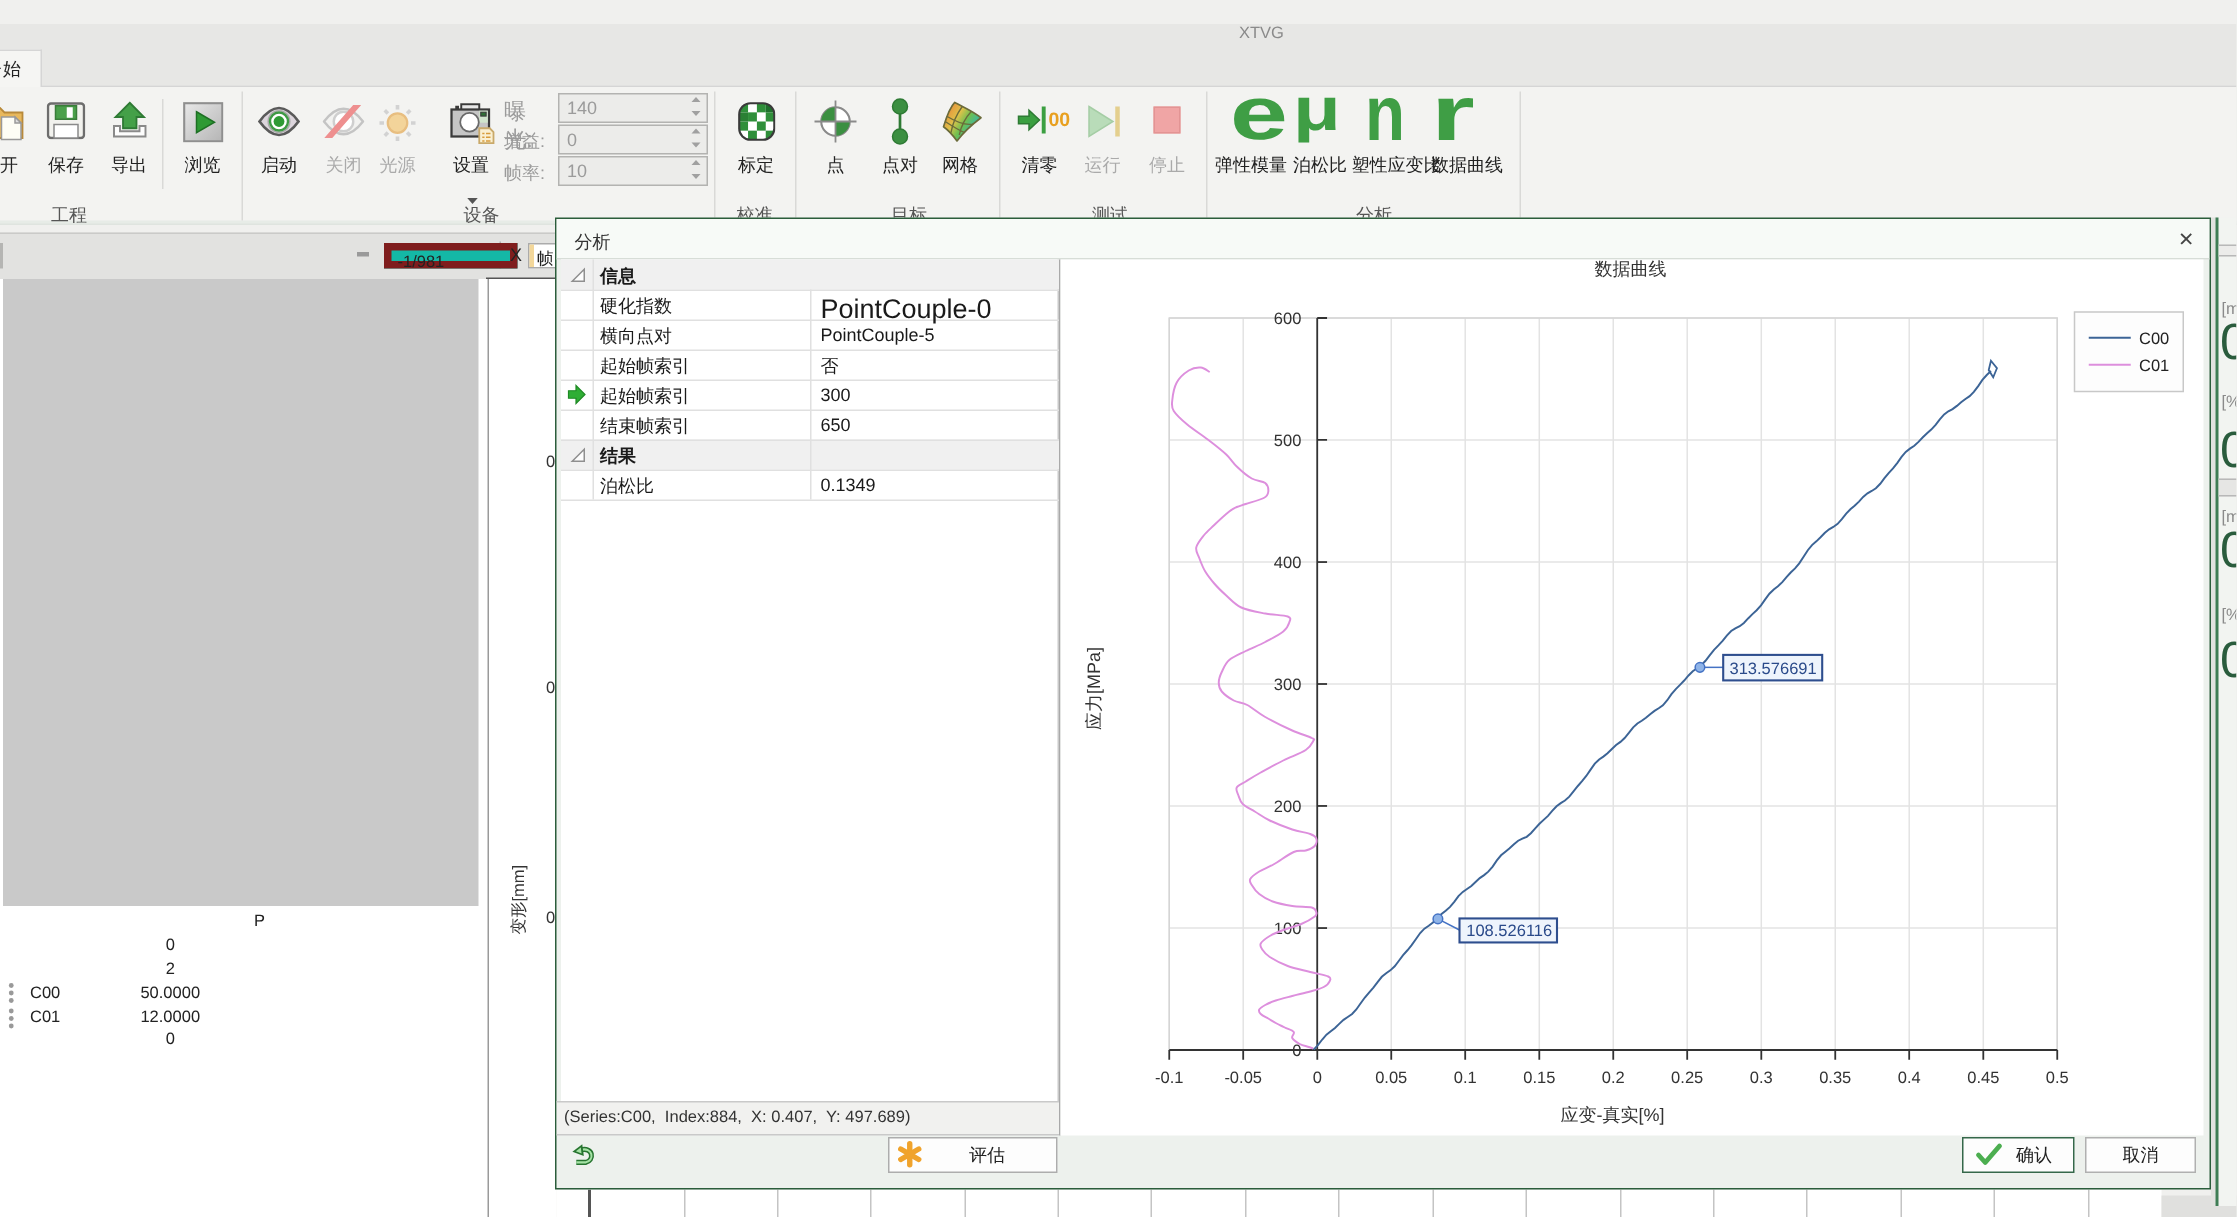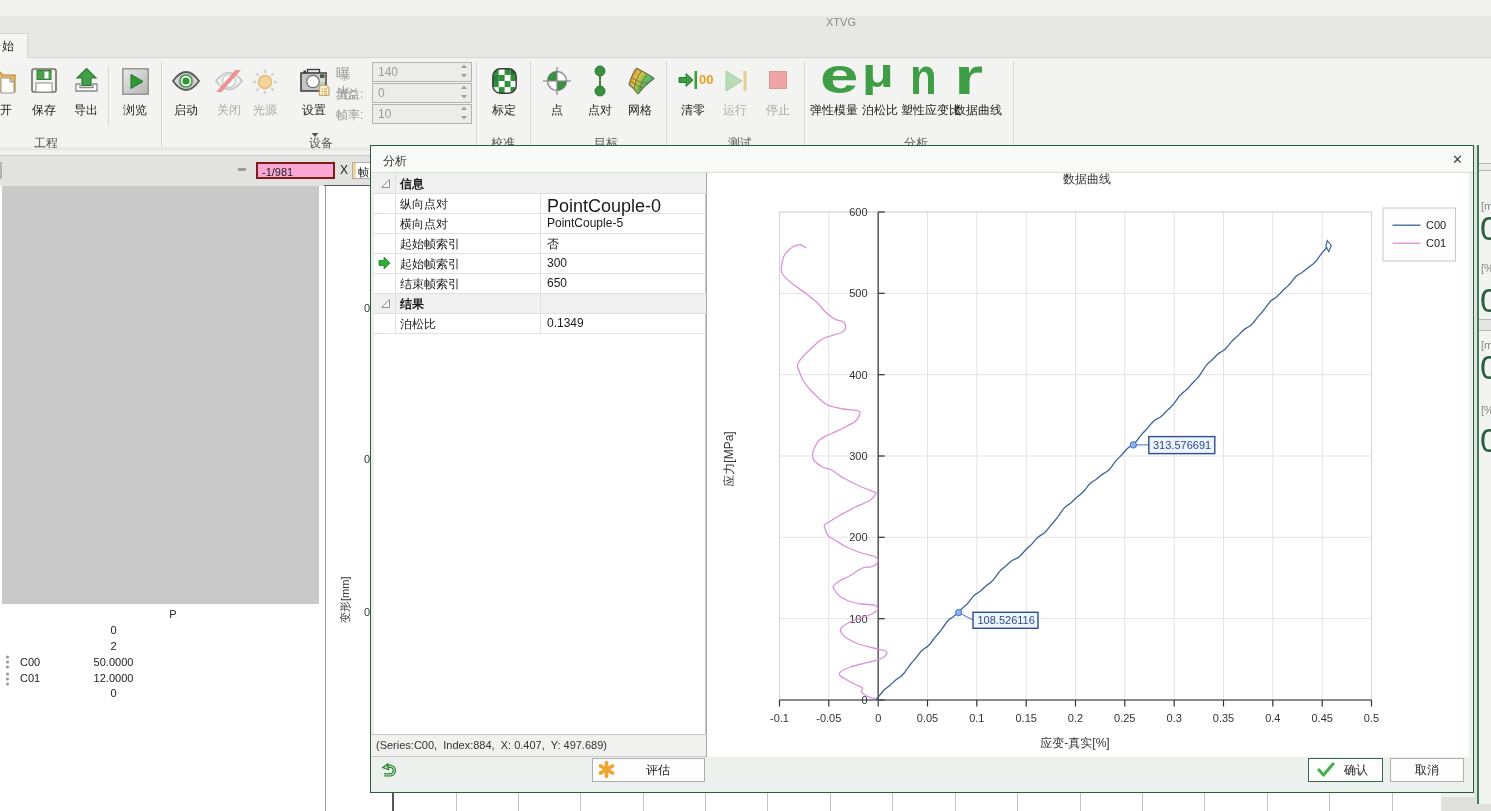--- a/index.html
+++ b/index.html
@@ -221,21 +221,21 @@
 <div class="abs glbl" style="left:485px;top:119px;width:36px">校准</div>
 <div class="abs glbl" style="left:588px;top:119px;width:36px">目标</div>
 <div class="abs glbl" style="left:722px;top:119px;width:36px">测试</div>
 <div class="abs glbl" style="left:898px;top:119px;width:36px">分析</div>
 
 <div class="abs" style="left:0;top:139px;width:371px;height:31px;background:#e2e2e0;border-top:1px solid #cacac8"></div>
 <div class="abs" style="left:0;top:146px;width:2px;height:17px;background:#b5b5b3"></div>
 <div class="abs" style="left:238px;top:152px;width:8px;height:3px;background:#9a9a9a"></div>
 <div class="abs" style="left:333px;top:145px;width:1px;height:18px;background:#b0b0b0"></div>
 <div class="abs" style="left:324px;top:169px;width:47px;height:1.5px;background:#555"></div>
-<div class="abs" style="left:256px;top:146px;width:79px;height:17px;background:#f9a8d4;border:2px solid #7f1d1d;font-size:11px;color:#222;padding:2px 0 0 4px">-1/981</div>
+<div class="abs" style="left:256px;top:146px;width:89px;height:17px;background:#14b8a6;border:5px solid #7f1d1d;font-size:11px;color:#222;padding:2px 0 0 4px">-1/981</div>
 <div class="abs" style="left:340px;top:147px;width:12px;height:15px;font-size:12px;color:#222">X</div>
 <div class="abs" style="left:352px;top:146px;width:26px;height:17px;background:#fff;border:1px solid #ababab;font-size:11px;color:#222;padding:2px 0 0 5px">帧</div>
 <div class="abs" style="left:353px;top:147px;width:3px;height:15px;background:#f3d79a"></div>
 
 <div class="abs" style="left:0;top:588px;width:326px;height:223px;background:#fff"></div>
 <div class="abs" style="left:318px;top:170px;width:8px;height:418px;background:#fff"></div>
 <div class="abs" style="left:0;top:170px;width:2px;height:418px;background:#fff"></div>
 <div class="abs" style="left:326px;top:170px;width:45px;height:641px;background:#fff"></div>
 
 <div class="abs" style="left:2px;top:170px;width:317px;height:418px;background:#c9c9c9"></div>
@@ -324,21 +324,21 @@
       </svg>
   <svg class="abs" style="left:8px;top:151px" width="12" height="12">
         <path d="M2.5 10.5 L10.5 10.5 L10.5 2.5 Z" fill="#fdfdfd" stroke="#8f8f8f" stroke-width="1"></path>
       </svg>
 
   <svg class="abs" style="left:6px;top:110px" width="15" height="14">
         <path d="M2 4.5 h5 v-3.5 l6 6 -6 6 v-3.5 h-5 z" fill="#2fae35" stroke="#1e8a24" stroke-width="0.8"></path>
       </svg>
 
   <div class="abs" style="left:29px;top:30px;font-size:12px;font-weight:bold;color:#1a1a1a">信息</div>
-  <div class="abs" style="left:29px;top:50px;font-size:12px;color:#1a1a1a">纵向点对</div>
+  <div class="abs" style="left:29px;top:50px;font-size:12px;color:#1a1a1a">硬化指数</div>
   <div class="abs" style="left:176px;top:50px;font-size:18px;color:#1a1a1a">PointCouple-0</div>
   <div class="abs" style="left:29px;top:70px;font-size:12px;color:#1a1a1a">横向点对</div>
   <div class="abs" style="left:176px;top:70px;font-size:12px;color:#1a1a1a">PointCouple-5</div>
   <div class="abs" style="left:29px;top:90px;font-size:12px;color:#1a1a1a">起始帧索引</div>
   <div class="abs" style="left:176px;top:90px;font-size:12px;color:#1a1a1a">否</div>
   <div class="abs" style="left:29px;top:110px;font-size:12px;color:#1a1a1a">起始帧索引</div>
   <div class="abs" style="left:176px;top:110px;font-size:12px;color:#1a1a1a">300</div>
   <div class="abs" style="left:29px;top:130px;font-size:12px;color:#1a1a1a">结束帧索引</div>
   <div class="abs" style="left:176px;top:130px;font-size:12px;color:#1a1a1a">650</div>
   <div class="abs" style="left:29px;top:150px;font-size:12px;font-weight:bold;color:#1a1a1a">结果</div>

